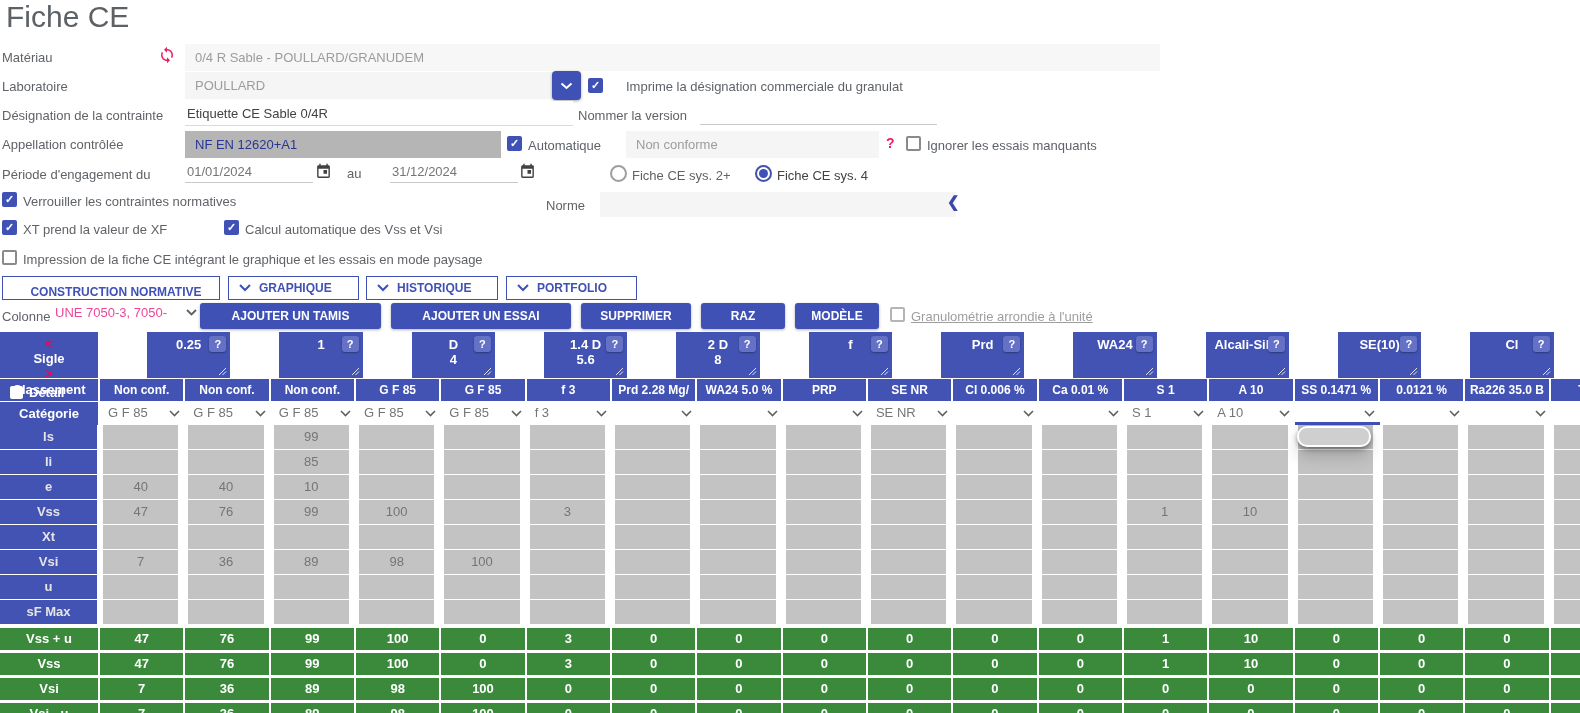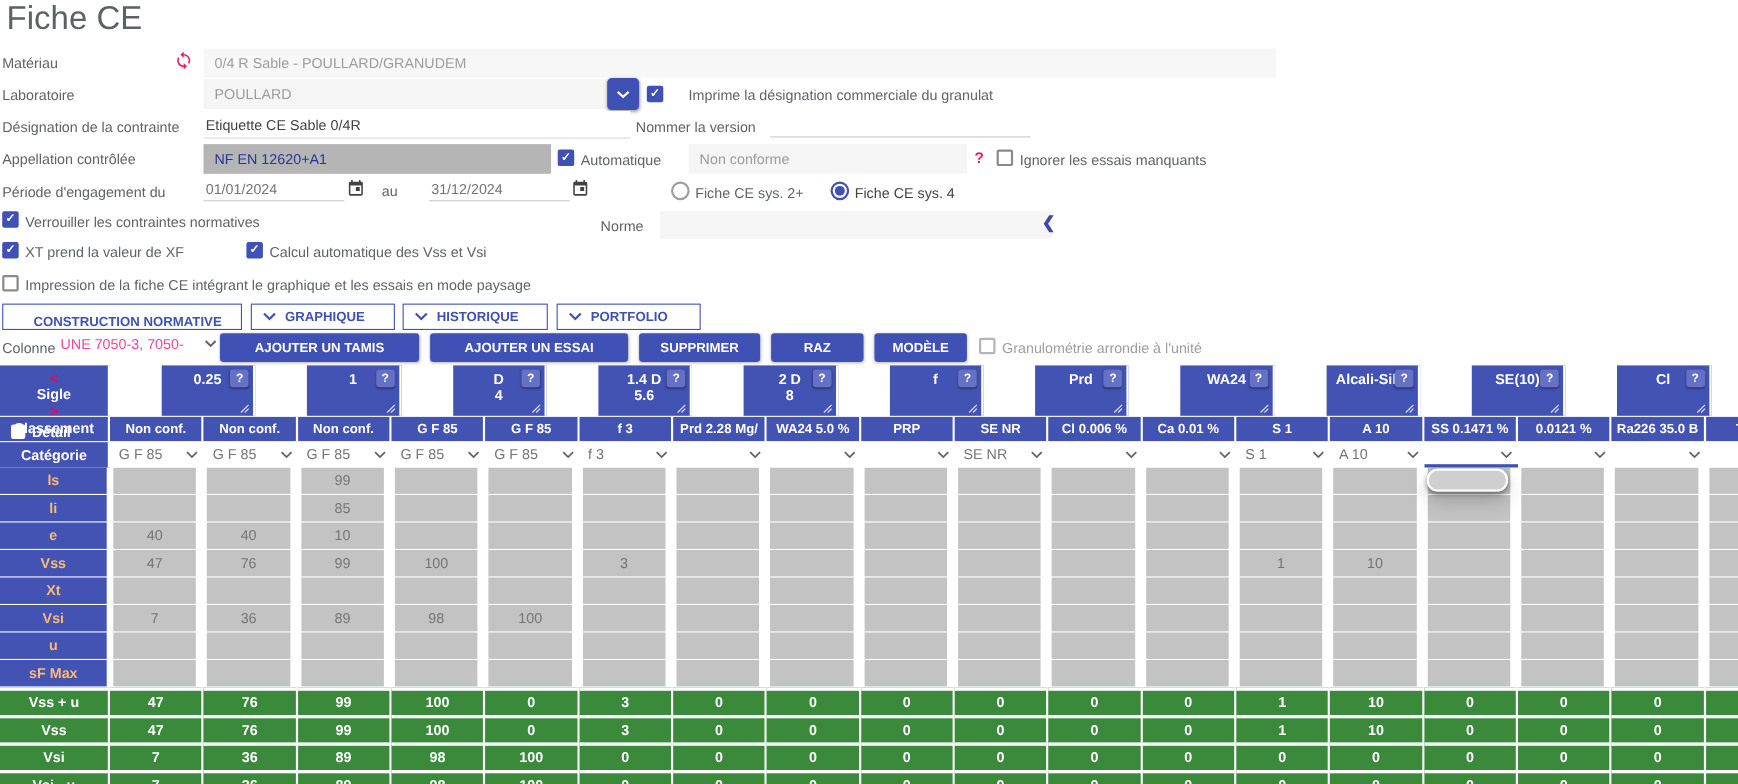--- a/index.html
+++ b/index.html
@@ -33,21 +33,21 @@
   .chk.on::after{content:"\2713";color:#fff;font-size:11px;font-weight:bold;display:block;text-align:center;line-height:15px;}
   #c-imprime{left:588px;top:78px;} #c-automatique{left:507px;top:136px;} #c-ignorer{left:906px;top:136px;}
   #c-verrouiller{left:2px;top:192px;} #c-xt{left:2px;top:220px;} #c-calcul{left:224px;top:220px;}
   #c-impression{left:2px;top:250px;} #c-granulo{left:890px;top:307px;border-color:#b5b5b5;}
   #l-materiau{left:2px;top:50px;} #l-laboratoire{left:2px;top:79px;} #l-designation{left:2px;top:108px;}
   #l-appellation{left:2px;top:137px;} #l-periode{left:2px;top:167px;}
   #l-imprime{left:609px;top:79px;margin-left:17px;} #l-nommer{left:578px;top:108px;} #l-automatique{left:528px;top:138px;}
   #l-ignorer{left:927px;top:138px;} #l-au{left:347px;top:166px;}
   #l-verrouiller{left:23px;top:194px;} #l-norme{left:546px;top:198px;}
   #l-xt{left:23px;top:222px;} #l-calcul{left:245px;top:222px;} #l-impression{left:23px;top:252px;}
-  #l-granulo{left:911px;top:309px;color:#9e9e9e;}
+  #l-granulo{left:911px;top:309px;color:#9e9e9e;text-decoration:underline;}
   #lr1{left:632px;top:168px;} #lr2{left:777px;top:168px;color:#424242;}
   .radio{position:absolute;width:17px;height:17px;border:2px solid #9e9e9e;border-radius:50%;box-sizing:border-box;background:#fff;}
   .radio.sel{border-color:#3f51b5;}
   .radio.sel::after{content:"";position:absolute;left:2px;top:2px;right:2px;bottom:2px;background:#3f51b5;border-radius:50%;}
   #r1{left:610px;top:165px;} #r2{left:755px;top:165px;}
   #chvl{position:absolute;left:947px;top:193px;color:#3949ab;font-size:15px;font-weight:bold;}
   
   .obtn{position:absolute;top:276px;height:24px;border:1px solid #3f51b5;color:#3f51b5;font-weight:bold;font-size:12px;
         display:flex;align-items:center;gap:8px;padding-left:10px;box-sizing:border-box;background:#fff;white-space:nowrap;}
   #ob0{left:2px;width:218px;flex-direction:column;} #ob1{left:228px;width:131px;} #ob2{left:366px;width:132px;} #ob3{left:506px;width:131px;}
@@ -77,21 +77,21 @@
   .cls{width:85.33px;height:22px;background:#4353b4;color:#fff;font-weight:bold;font-size:12px;text-align:center;
        line-height:22px;border-right:2px solid #fff;overflow:hidden;white-space:nowrap;}
   .clslbl{height:22px;line-height:22px;}
   .catlbl{height:23px;line-height:23px;}
   .catcell{width:85.33px;height:23px;background:#fff;position:relative;font-size:13px;color:#757575;}
   .catval{padding-left:8px;line-height:21px;overflow:hidden;white-space:nowrap;margin-right:16px;}
   .catchev{position:absolute;right:5px;top:8px;line-height:0;}
   .catcell.focused{border-bottom:3px solid #3f51b5;}
   .drow{height:25px;}
   .dlbl{width:100px;padding-right:3px;}
-  .dlbl-in{background:#4353b4;height:24px;color:#fdba74;font-weight:bold;text-align:center;line-height:24px;font-size:13px;}
+  .dlbl-in{background:#4353b4;height:24px;color:#e5e5e5;font-weight:bold;text-align:center;line-height:24px;font-size:13px;}
   .dcell{width:85.33px;padding:0 7px 0 3px;}
   .dcell-in{background:#c3c3c3;height:24px;text-align:center;line-height:24px;color:#757575;font-size:13px;}
   .srow{height:25px;}
   .scell{background:#3b8a3c;border-right:2px solid #fff;border-top:3px solid #fff;color:#fff;font-weight:bold;
          text-align:center;font-size:13px;width:85.33px;height:25px;line-height:21px;}
   .slbl{width:100px;}
   .pill{position:absolute;left:1297px;top:94px;width:70px;height:17px;background:#cfcfcf;border:2px solid #fff;
         border-radius:10px;box-shadow:0 2px 5px rgba(0,0,0,.4),0 9px 16px rgba(0,0,0,.18);}
 </style>
 </head>

